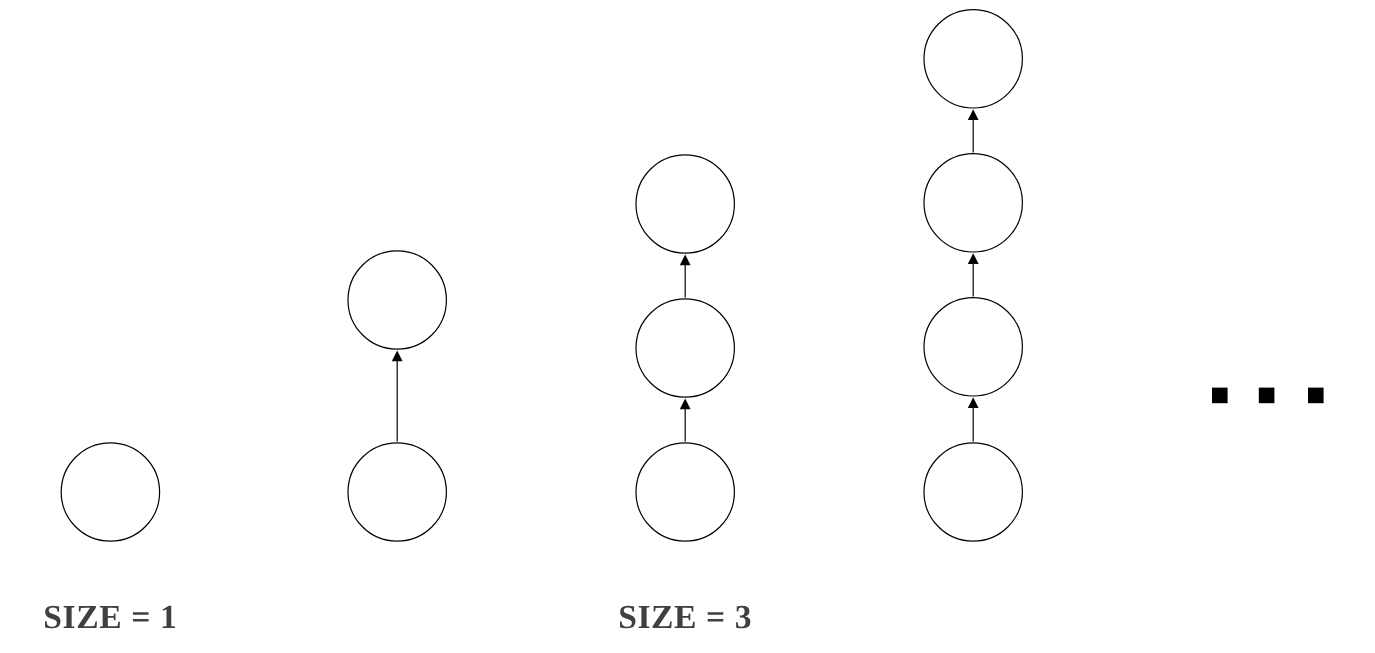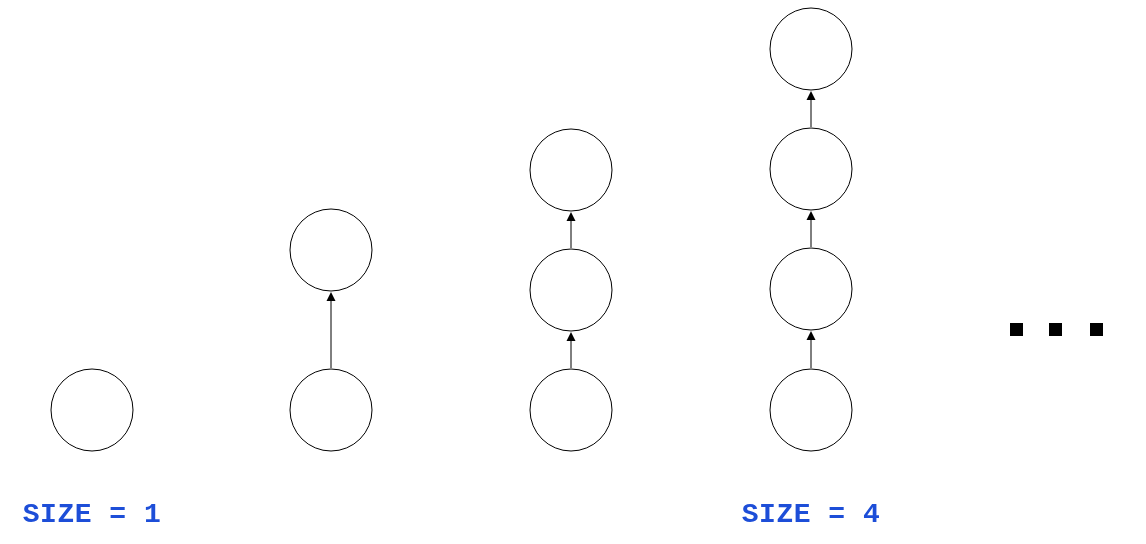--- a/index.html
+++ b/index.html
@@ -16,25 +16,25 @@
     font-family: "Liberation Sans", sans-serif;
   }
   .canvas svg {
     position: absolute;
     left: 0;
     top: 0;
   }
   .size-label {
     position: absolute;
     transform: translateX(-50%);
-    font-family: Liberation Mono, monospace;
+    font-family: Liberation Serif, serif;
     font-weight: 700;
     font-size: 28px;
     line-height: 28px;
-    color: #1d4ed8;
+    color: #404040;
     white-space: nowrap;
     letter-spacing: 0.5px;
   }
 </style>
 </head>
 <body>
 
 <div class="canvas">
   <svg id="diagram-svg" width="1146" height="544" viewBox="0 0 1146 544">
       <g>
@@ -68,14 +68,14 @@
         <circle cx="811" cy="410" r="41" fill="#ffffff" stroke="#000000" stroke-width="1"></circle>
       </g>
       <g>
         <rect x="1010" y="323" width="13" height="13" fill="#000000"></rect>
         <rect x="1049" y="323" width="13" height="13" fill="#000000"></rect>
         <rect x="1090" y="323" width="13" height="13" fill="#000000"></rect>
       </g>
     </svg>
 
   <div class="size-label" style="left: 92px; top: 501px;">SIZE = 1</div>
-  <div class="size-label" style="left: 811px; top: 501px;">SIZE = 4</div>
+  <div class="size-label" style="left: 571px; top: 501px;">SIZE = 3</div>
 </div>
 
 </body></html>

